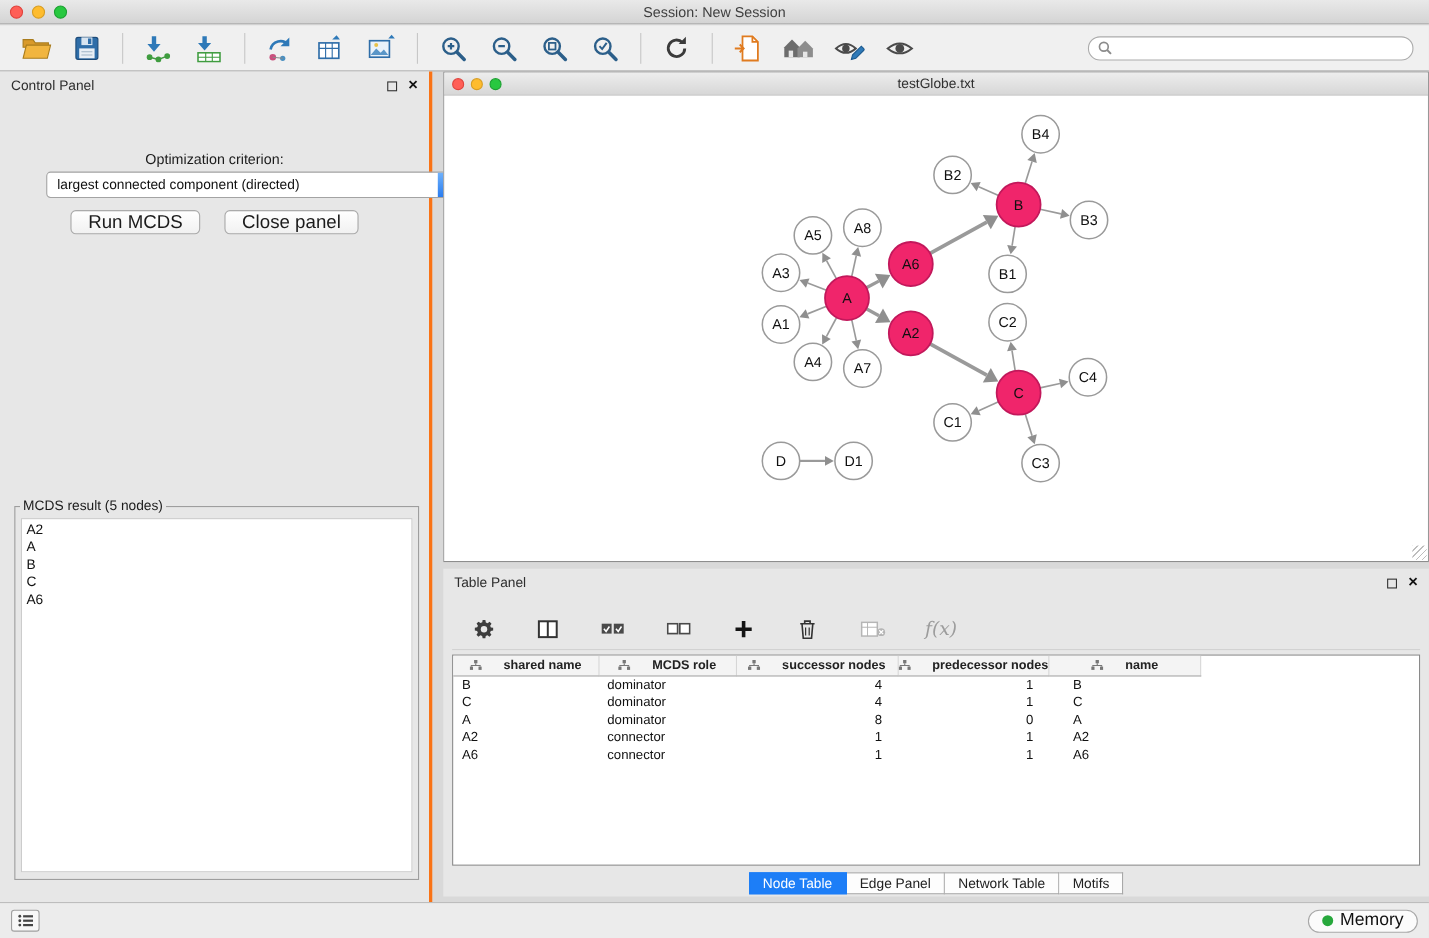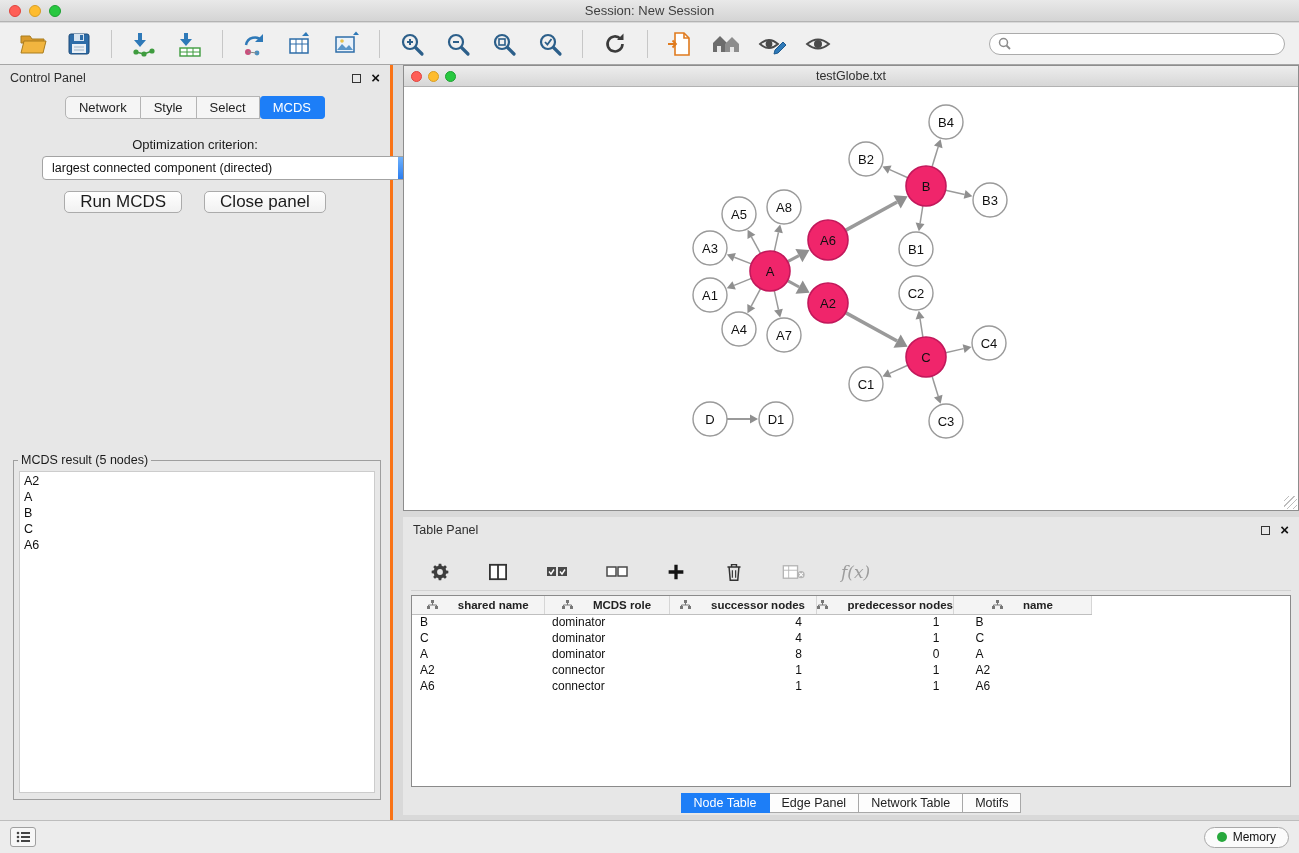--- a/index.html
+++ b/index.html
@@ -112,21 +112,21 @@
   .tp-tab.active { background:#1d7ef7; border-color:#1d7ef7; color:#fff; }
 
   
   .statusbar { position:absolute; left:0; bottom:0; right:0; height:33px;
     background:#ececec; border-top:1px solid #bdbdbd; display:flex; align-items:center;
     padding:0 10px; }
   .status-left-btn { width:26px; height:20px; border:1px solid #9f9f9f; border-radius:3px;
     background:#f7f7f7; display:flex; align-items:center; justify-content:center; }
   .memory-btn { margin-left:auto; height:21px; padding:0 12px; border:1px solid #a8a8a8;
     border-radius:11px; background:#fbfbfb; display:flex; align-items:center; gap:6px;
-    font-size:12px; color:#111; }
+    font-size:16px; color:#111; }
   .mem-dot { width:10px; height:10px; border-radius:50%; background:#27a83c;
     display:inline-block; }
 </style>
 </head>
 <body>
 
 <div class="titlebar">
   <div class="traffic">
     <span class="light red"></span>
     <span class="light yellow"></span>
@@ -274,26 +274,20 @@
 </div>
 
 <div class="control-panel">
   <div class="panel-header">
     <span class="panel-title">Control Panel</span>
     <span class="panel-header-icons">
       <span class="float-icon"></span>
       <span class="close-icon">×</span>
     </span>
   </div>
-  <div class="cp-tabs">
-      <div class="cp-tab">Network</div>
-      <div class="cp-tab">Style</div>
-      <div class="cp-tab">Select</div>
-      <div class="cp-tab active">MCDS</div>
-    </div>
   <div class="opt-label">Optimization criterion:</div>
   <div class="dropdown">
     <span class="dropdown-value">largest connected component (directed)</span>
     <span class="dropdown-stepper">
       <svg width="8" height="14" viewBox="0 0 8 14">
         <path d="M4 1 L7 5 H1z" fill="#fff"></path>
         <path d="M1 9 h6 L4 13z" fill="#fff"></path>
       </svg>
     </span>
   </div>

